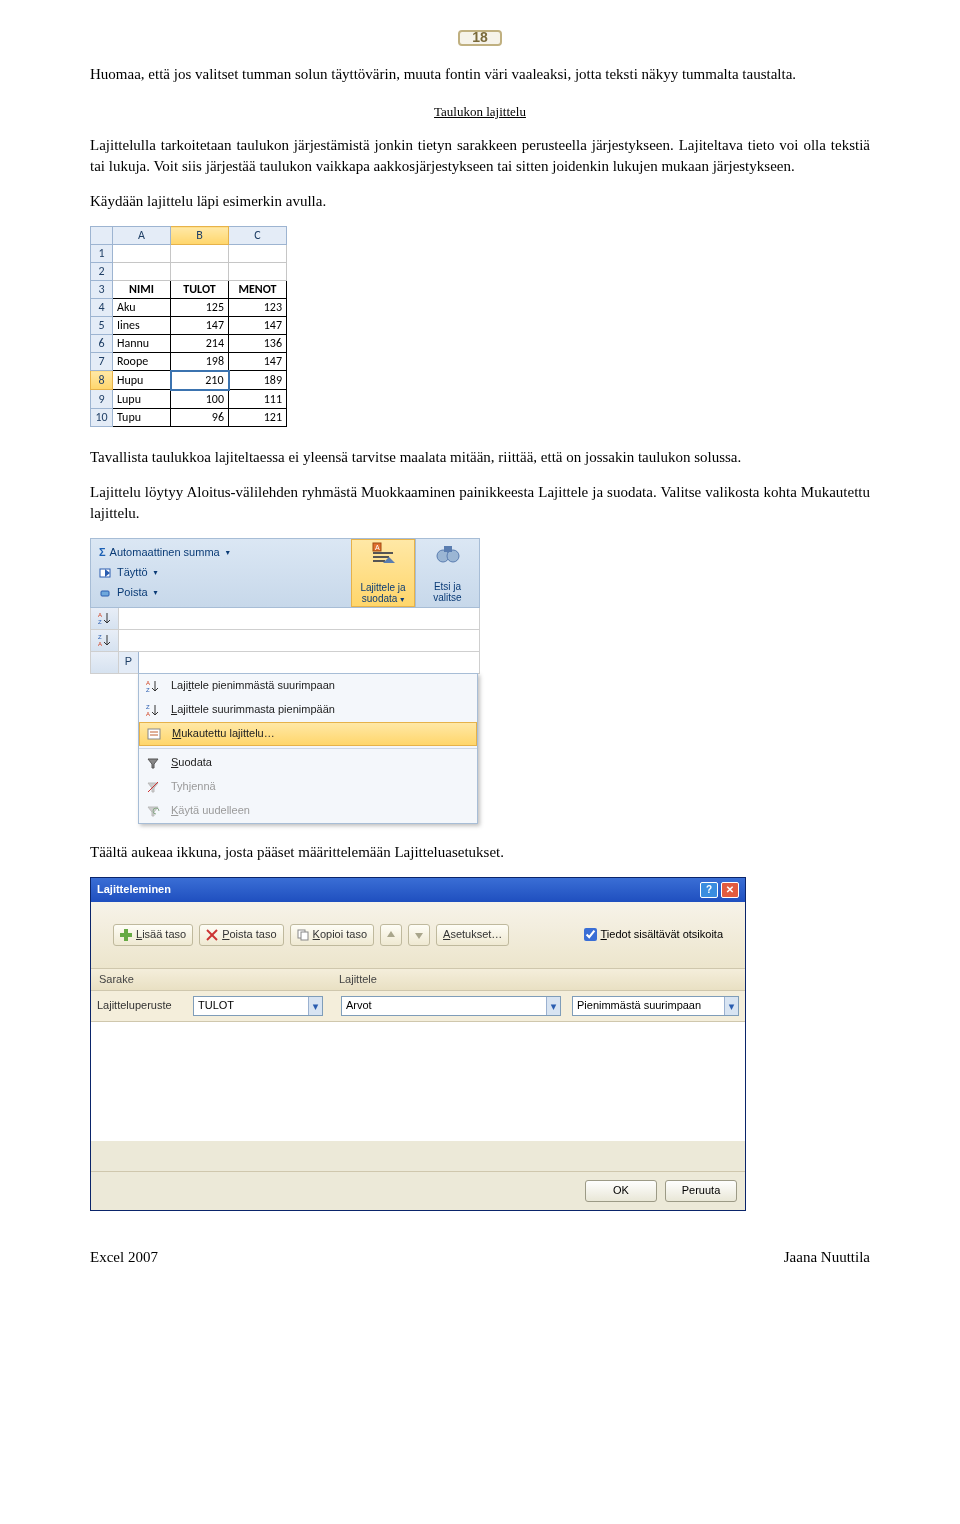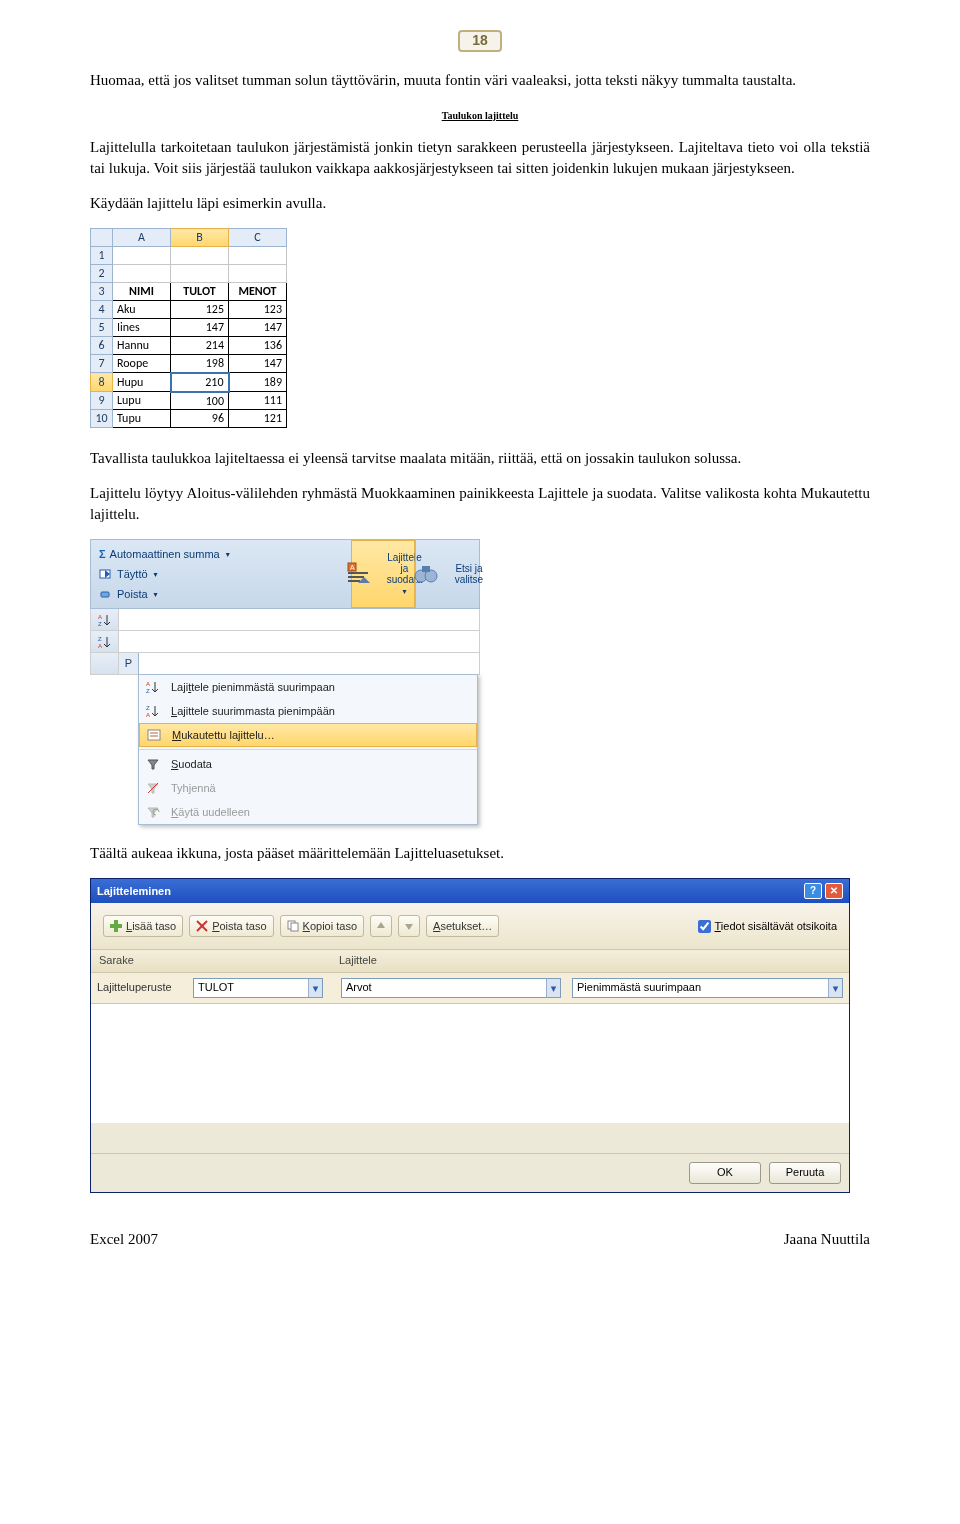--- a/index.html
+++ b/index.html
@@ -7,40 +7,40 @@
     font-family: "Times New Roman", Times, serif;
     font-size: 15px;
     line-height: 1.4;
     color: #000;
     width: 960px;
     background: #fff;
     padding: 30px 90px 40px 90px;
   }
   .page-num-badge {
     width: 44px;
-    height: 22px;
+    height: 16px;
     border: 2px solid #c0b080;
     border-radius: 4px;
     background: #f6f3ea;
     color: #7a6a3a;
     font-weight: bold;
     font-size: 14px;
     display: flex;
     align-items: center;
     justify-content: center;
     margin: 0 auto 18px auto;
     font-family: sans-serif;
   }
   .para { margin: 0 0 14px 0; text-align: justify; }
   h2.section-h {
     text-align: center;
-    font-weight: bold;
+    font-weight: normal;
     text-decoration: underline;
     margin: 18px 0 14px 0;
-    font-size: 10px;
+    font-size: 13px;
   }
   
   .ss1 {
     border-collapse: collapse;
     font-family: Calibri, Arial, sans-serif;
     font-size: 12px;
     margin: 6px 0 20px 0;
     background: #fff;
   }
   .ss1 th, .ss1 td {
@@ -99,21 +99,21 @@
     display: flex;
     flex-direction: column;
     justify-content: space-around;
     padding: 4px 8px;
   }
   .ribbon-left .litem { display: flex; align-items: center; gap: 4px; color: #0a3b76; }
   .ribbon-left .arrowdown { font-size: 8px; color: #0a3b76; margin-left: 2px; }
   .bigbtn {
     width: 64px;
     display: flex;
-    flex-direction: row;
+    flex-direction: column;
     align-items: center;
     justify-content: center;
     border-left: 1px solid #a7bdd6;
     gap: 15px;
     color: #0a3b76;
     padding: 2px 0;
   }
   .bigbtn.sel { background: linear-gradient(#ffe8a6, #ffd66b); border: 1px solid #e6b24a; }
   .bigbtn .biglabel { font-size: 10px; text-align: center; line-height: 1.1; }
   .thinrow {
@@ -158,21 +158,21 @@
     color: #222;
   }
   .menu .mrow.disabled { color: #9a9a9a; }
   .menu .mrow.sel { background: linear-gradient(#ffe8a6, #ffd66b); border: 1px solid #e6b24a; }
   .menu .mrow .micon { width: 20px; display: flex; justify-content: center; }
   .menu hr { border: none; border-top: 1px solid #cfd8e4; margin: 2px 0; }
   .underline-access { text-decoration: underline; }
 
   
   .dlg {
-    width: 760px;
+    width: 656px;
     font-family: Tahoma, "Segoe UI", sans-serif;
     font-size: 11px;
     border: 1px solid #0a246a;
     background: #ece9d8;
     margin-top: 4px;
   }
   .dlg .titlebar {
     background: linear-gradient(#3a6ed5, #1f4fbf);
     color: #fff;
     height: 24px;
@@ -187,21 +187,21 @@
     width: 18px; height: 16px; border: 1px solid #fff;
     display: flex; align-items: center; justify-content: center;
     font-size: 10px; font-weight: bold; border-radius: 2px;
   }
   .tbtn.help { background: #3a8de0; color: #fff; }
   .tbtn.close { background: #e25b3f; color: #fff; }
   .dlg .toolbar {
     display: flex;
     align-items: center;
     gap: 6px;
-    padding: 12px;
+    padding: 22px;
     background: linear-gradient(#f7f3e9, #ece5cc);
     border-bottom: 1px solid #cfc7ad;
   }
   .dlg .tbarbtn {
     display: flex;
     align-items: center;
     gap: 4px;
     padding: 2px 6px;
     border: 1px solid #bfb99d;
     background: linear-gradient(#fefdf6, #efe9d2);

